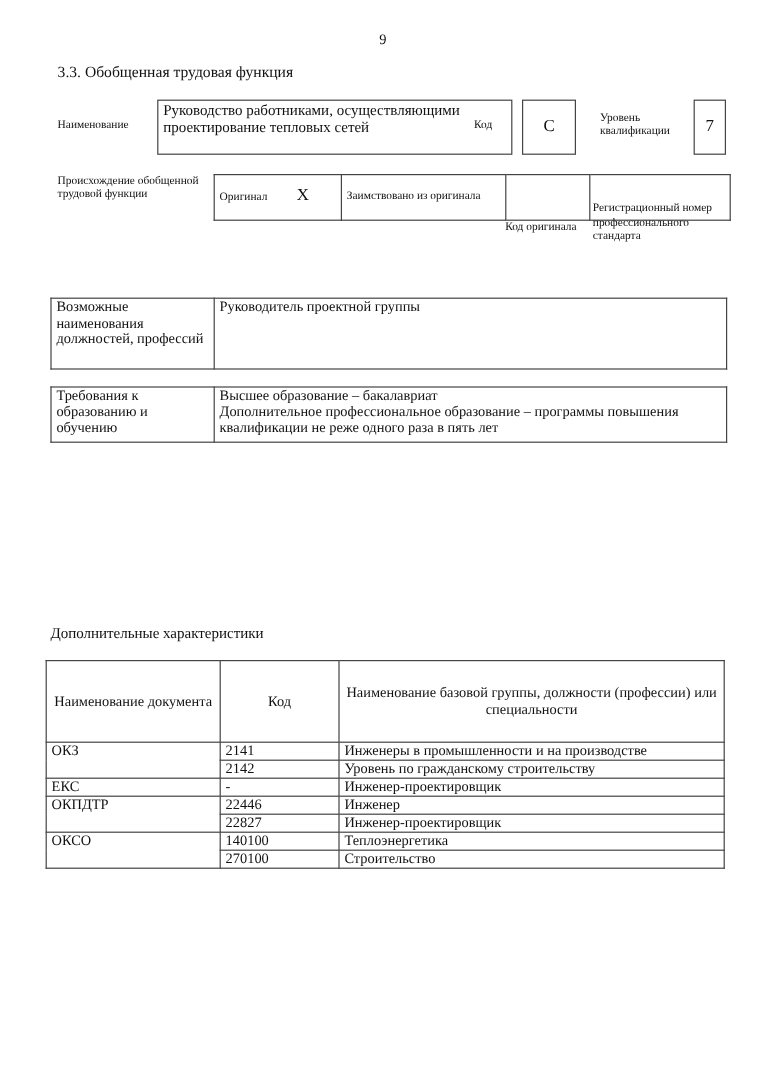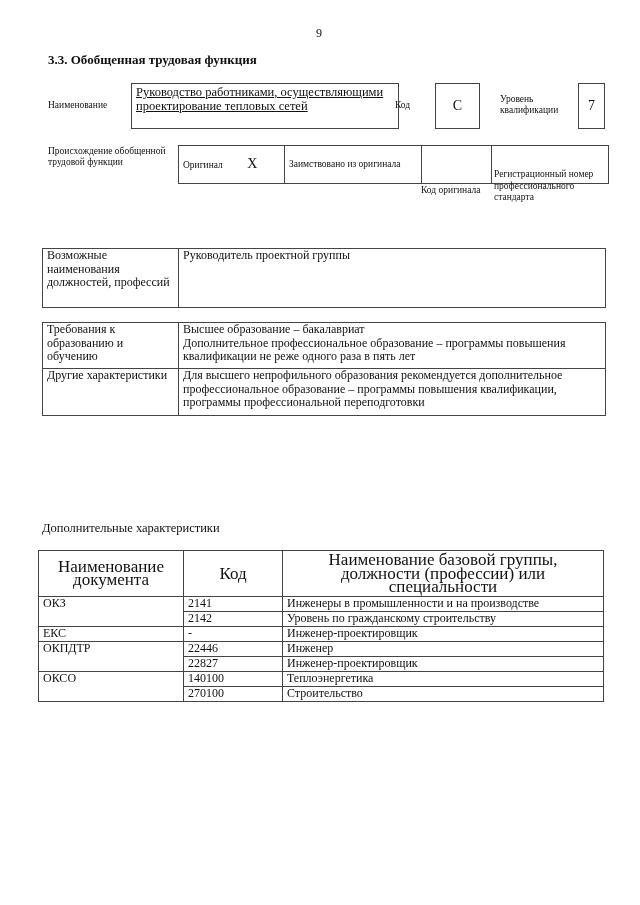--- a/index.html
+++ b/index.html
@@ -1,34 +1,34 @@
 <!DOCTYPE html>
 <html><head>
 <meta charset="utf-8">
 <style>
   html, body { margin: 0; padding: 0; background: #ffffff; }
   body { width: 640px; height: 905px; position: relative; overflow: hidden;
          font-family: "Liberation Serif", "DejaVu Serif", serif; color: #111; }
   .abs { position: absolute; }
   .page-num { left: 316px; top: 26px; font-size: 12px; }
-  .heading { left: 48px; top: 52px; font-size: 13px; font-weight: bold; }
+  .heading { left: 48px; top: 52px; font-size: 13px; font-weight: normal; }
   .small { font-size: 9.5px; line-height: 11px; }
   .box { position: absolute; border: 1px solid #444; box-sizing: border-box; }
-  .name-box { left: 131px; top: 83px; width: 268px; height: 46px; padding: 1px 4px;
-              font-size: 12.5px; line-height: 14px; text-decoration: underline; }
+  .name-box { left: 131px; top: 83px; width: 296px; height: 46px; padding: 1px 4px;
+              font-size: 12.5px; line-height: 14px; }
   .code-box { left: 435px; top: 83px; width: 45px; height: 46px; font-size: 14px;
               display: flex; align-items: center; justify-content: center; }
   .level-box { left: 578px; top: 83px; width: 27px; height: 46px; font-size: 14px;
                display: flex; align-items: center; justify-content: center; }
   table { border-collapse: collapse; position: absolute; table-layout: fixed; border-radius: 13px; }
   td { border: 1px solid #444; vertical-align: top; padding: 0 4px; font-size: 12px; line-height: 13.5px; }
   .origin td { height: 37px; vertical-align: middle; font-size: 9.5px; line-height: 11px; }
   .sub-label { position: absolute; font-size: 9.5px; line-height: 11.5px; }
   .extra td { padding: 0 4px; height: 14px; margin-top: 16px; }
-  .extra th { border: 1px solid #444; font-weight: normal; font-size: 17px; line-height: 13.5px; padding: 2px 4px; }
+  .extra th { border: 1px solid #444; font-weight: normal; font-size: 12px; line-height: 13.5px; padding: 20px 4px; }
 </style>
 </head>
 <body>
 
 <div class="abs page-num">9</div>
 <div class="abs heading">3.3. Обобщенная трудовая функция</div>
 
 <div class="abs small" style="left:48px;top:100px;">Наименование</div>
 <div class="box name-box">Руководство работниками, осуществляющими проектирование тепловых сетей</div>
 <div class="abs small" style="left:395px;top:100px;">Код</div>
@@ -76,24 +76,20 @@
   <colgroup>
       <col style="width:136px">
       <col style="width:427px">
     </colgroup>
   <tbody>
       <tr style="height:46px;">
     <td>Требования к образованию и обучению</td>
     <td style="white-space:pre-line;">Высшее образование – бакалавриат
 Дополнительное профессиональное образование – программы повышения квалификации не реже одного раза в пять лет</td>
   </tr>
-  <tr style="height:47px;">
-    <td>Другие характеристики</td>
-    <td>Для высшего непрофильного образования рекомендуется дополнительное профессиональное образование – программы повышения квалификации, программы профессиональной переподготовки</td>
-  </tr>
 </tbody>
   </table>
 
 <div class="abs" style="left:42px;top:521px;font-size:12.5px;">Дополнительные характеристики</div>
 <table class="extra" style="left:38px;top:550px;width:565px;">
   <colgroup>
       <col style="width:145px">
       <col style="width:99px">
       <col style="width:321px">
     </colgroup>

